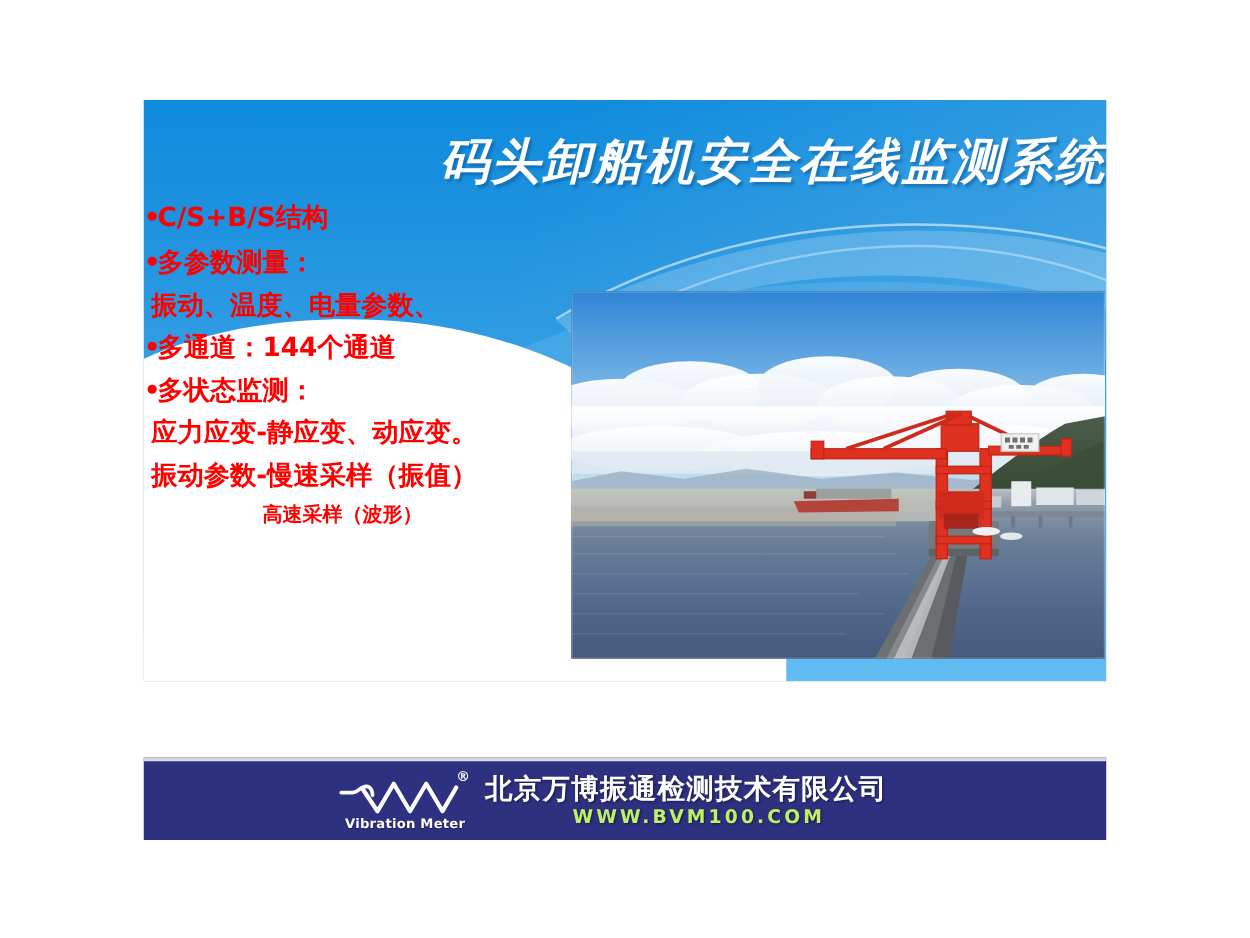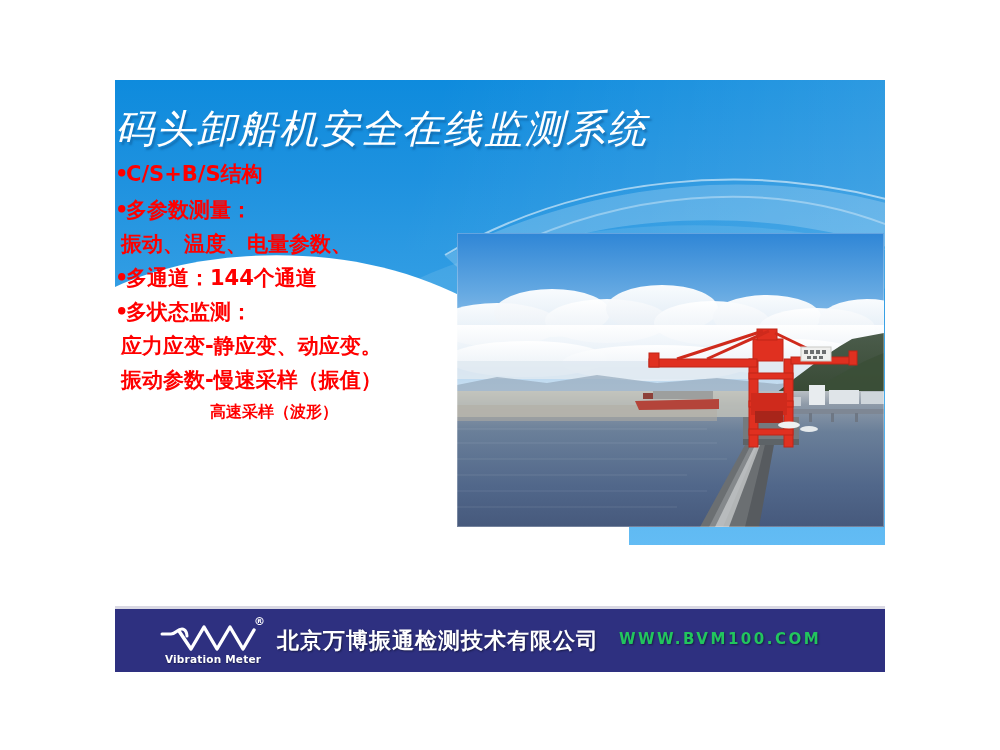--- a/index.html
+++ b/index.html
@@ -63,25 +63,25 @@
     width: 770px; height: 465px;
     pointer-events: none;
   }
 
   
   #slide-title {
     position: absolute;
     left: 0;
     top: 22px;
     width: 770px;
-    text-align: left;
+    text-align: right;
     color: #ffffff;
     font-family: "DejaVu Sans", "Liberation Sans", sans-serif;
     font-size: 39px;
-    font-weight: normal;
+    font-weight: bold;
     letter-spacing: 2px;
     font-style: italic;
     text-shadow: 2px 3px 2px rgba(14,90,150,0.55);
     white-space: nowrap;
   }
 
   
   #body-text {
     position: absolute;
     left: 0;
@@ -156,33 +156,34 @@
     bottom: 0px;
     color: #ffffff;
     font-size: 10.5px;
     font-weight: bold;
     letter-spacing: 0.2px;
     white-space: nowrap;
     text-shadow: 0 1px 1px rgba(0,0,0,0.4);
   }
   #footer-text {
     display: flex;
-    align-items: flex-start;
+    flex-direction: column;
+    align-items: center;
     line-height: 1.05;
   }
   #company-name {
     color: #ffffff;
     font-size: 22px;
     font-weight: bold;
     letter-spacing: 1px;
     white-space: nowrap;
     text-shadow: 1px 1px 2px rgba(0,0,0,0.45);
   }
   #company-url {
-    color: #22c55e;
+    color: #bef264;
     font-size: 15px;
     font-weight: bold;
     letter-spacing: 2.5px;
     white-space: nowrap;
     margin-top: 3px;
     margin-left: 20px;
     text-shadow: 1px 1px 2px rgba(0,0,0,0.45);
   }
 </style>
 </head>

